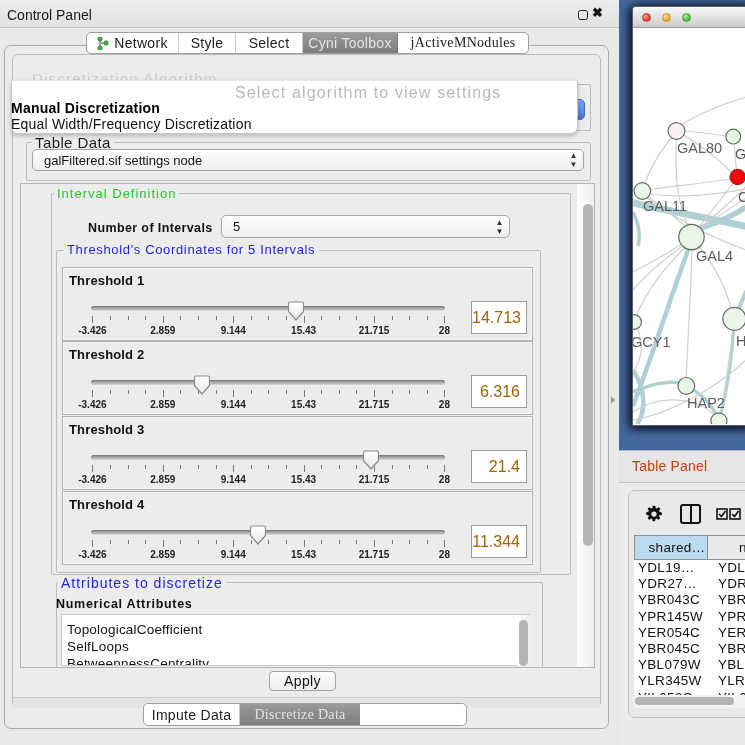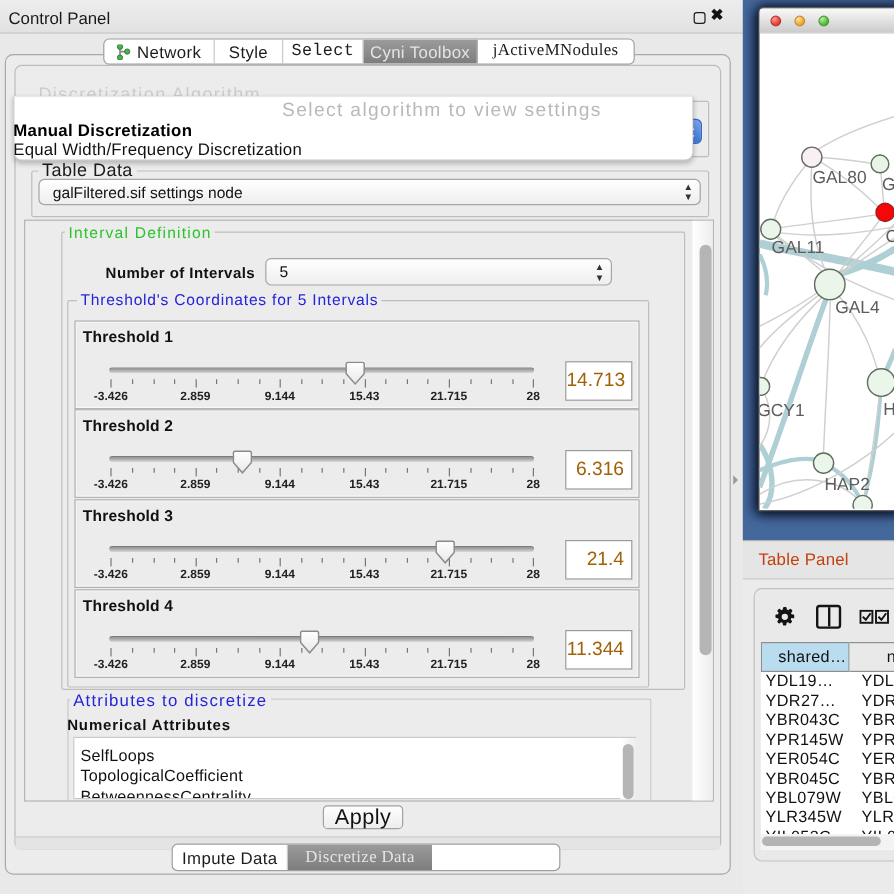--- a/index.html
+++ b/index.html
@@ -56,21 +56,21 @@
 #numlist { left:61px; top:614px; width:469px; height:52px; background:#fff;
   border:1px solid #c9c9c9; font-size:13.5px; letter-spacing:0.2px; color:#111; padding-top:6px; overflow:hidden; }
 #numlist div { padding-left:5px; height:17px; line-height:17px; }
 
 
 .sb-track-v { position:absolute; background:linear-gradient(90deg,#ffffff,#ededed); }
 .sb-thumb { position:absolute; background:#b5b5b5; border-radius:5px; }
 
 #applybtn { left:269px; top:671px; width:67px; height:20px;
   background:linear-gradient(#fefefe,#ededed); border:1px solid #a2a2a2; border-radius:4px;
-  font-size:18px; letter-spacing:0.4px; color:#111; text-align:center; line-height:19px; }
+  font-size:14px; letter-spacing:0.4px; color:#111; text-align:center; line-height:19px; }
 
 
 #popup { left:11px; top:80px; width:567px; height:54px; background:#fff;
   border:1px solid #c6c6c6; border-top:1px solid #e8e8e8; border-radius:0 0 7px 7px;
   box-shadow:0 2px 4px rgba(0,0,0,0.22); }
 
 
 #desktop { left:619px; top:0; width:126px; height:450px; background:#45689c; overflow:hidden; }
 #macwin { position:absolute; left:13px; top:6px; width:120px; height:420px;
   background:#fff; border:1px solid #5f5f5f; border-radius:4px 4px 0 0;
@@ -107,21 +107,21 @@
 
 <div class="abs seg" id="tabbar">
   <div style="width:92px;"><svg width="13" height="13" viewBox="0 0 13 13" style="margin-right:4px;">
         <line x1="3" y1="2" x2="3" y2="11" stroke="#888" stroke-width="1.4"></line>
         <line x1="3" y1="6" x2="9" y2="6" stroke="#888" stroke-width="1.4"></line>
         <circle cx="3" cy="2" r="2.2" fill="#4caf50" stroke="#2e7d32" stroke-width="0.8"></circle>
         <circle cx="9" cy="6" r="2.2" fill="#4caf50" stroke="#2e7d32" stroke-width="0.8"></circle>
         <circle cx="3" cy="11" r="2.2" fill="#4caf50" stroke="#2e7d32" stroke-width="0.8"></circle>
       </svg>Network</div>
   <div style="width:57px;">Style</div>
-  <div style="width:67px;font-family:Liberation Mono, monospace;">Select</div>
+  <div style="width:67px;">Select</div>
   <div style="width:95px;" class="sel">Cyni Toolbox</div>
   <div style="width:130px;">jActiveMNodules</div>
 </div>
 
 <div class="abs grp" style="left:26px; top:84px; width:565px; height:47px;"></div>
 <div class="grplabel" style="left:29px; top:72px; color:#cccccc; font-size:15px; letter-spacing:1.2px;">Discretization Algorithm</div>
 <div class="abs" style="left:555px; top:99px; width:30px; height:21px; background:#fff; border:1px solid #9ab4de; border-radius:5px;"></div>
 <div class="abs" style="left:568px; top:99px; width:17px; height:21px; border-radius:5px; background:linear-gradient(#7aa6ea,#3d77d8); border:1px solid #3a6bc4;">
   <div style="color:#fff; font-size:7px; line-height:9px; text-align:center; padding-top:2px;">▲<br>▼</div>
 </div>
@@ -313,22 +313,22 @@
           </defs>
         </svg></div>
       <div class="vbox">11.344</div>
     </div>
   </div>
 
 <div class="abs grp" style="left:56px; top:582px; width:487px; height:86px; border-bottom:none;"></div>
 <div class="grplabel" style="left:58px; top:576px; color:#2424d8; font-size:14px; letter-spacing:1.0px;">Attributes to discretize</div>
 <div class="abs" style="left:56px; top:597px; font-size:12.5px; letter-spacing:0.7px; font-weight:bold; color:#111;">Numerical Attributes</div>
 <div class="abs" id="numlist">
+  <div>TopologicalCoefficient</div>
   <div>SelfLoops</div>
-  <div>TopologicalCoefficient</div>
   <div>BetweennessCentrality</div>
 </div>
 <div class="sb-track-v" style="left:517px; top:615px; width:13px; height:51px;"></div>
 <div class="sb-thumb" style="left:519px; top:620px; width:9px; height:46px;"></div>
 
 <div class="abs" id="applybtn">Apply</div>
 <div class="abs" style="left:13px; top:697px; width:587px; height:11px; background:#e4e4e4; border-top:1px solid #cccccc;"></div>
 
 <div class="abs seg" id="btabbar">
   <div style="width:96px;">Impute Data</div>

